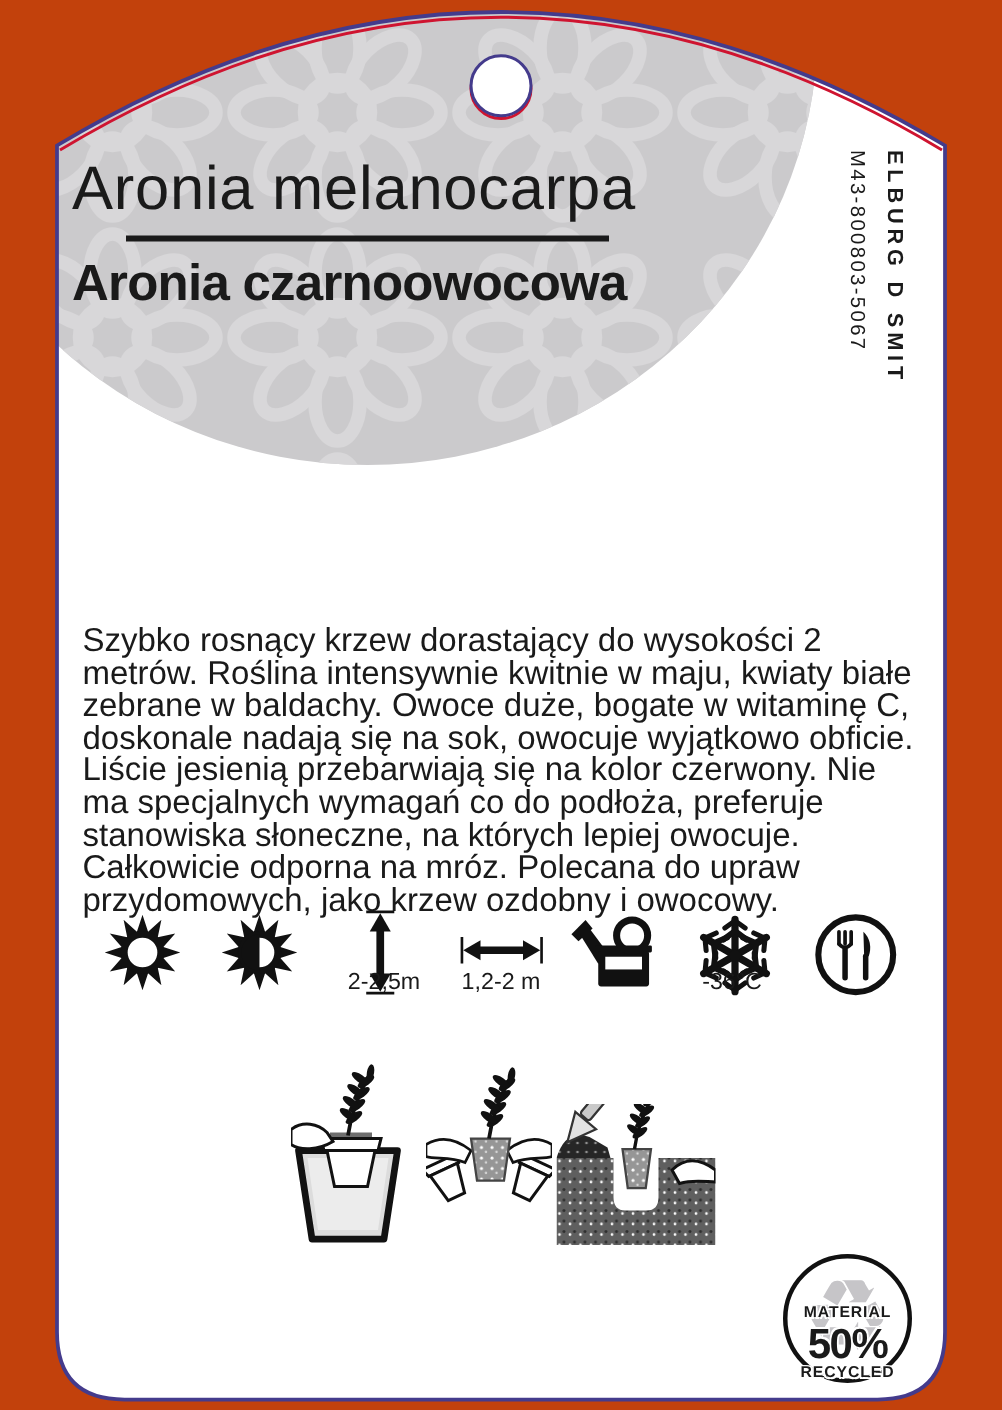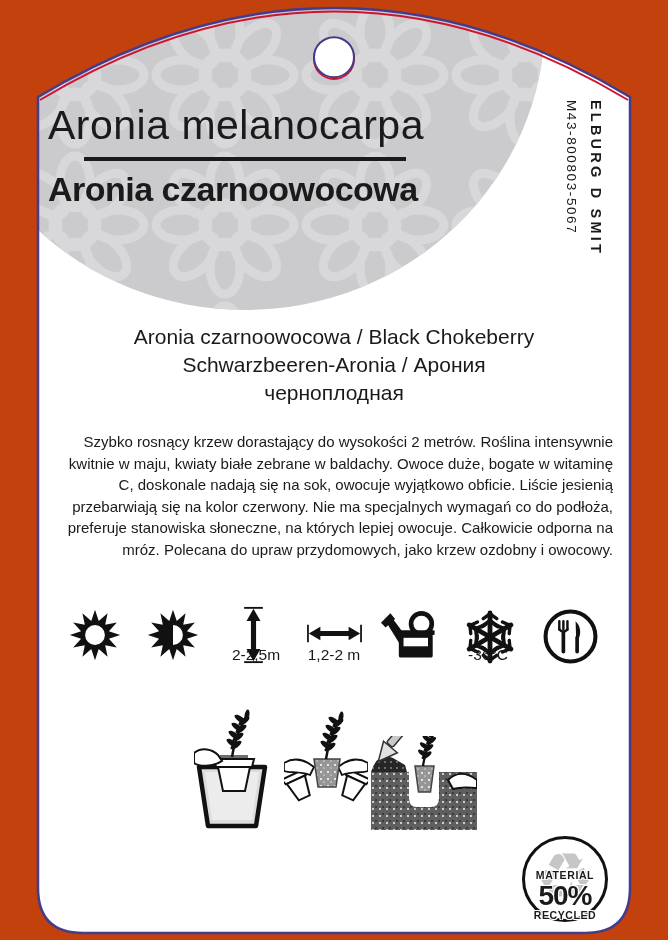--- a/index.html
+++ b/index.html
@@ -32,21 +32,21 @@
     writing-mode:vertical-rl;text-orientation:mixed;
     white-space:nowrap;
   }
   .side-brand{left:588px;font-size:14.5px;font-weight:700;letter-spacing:3.2px;}
   .side-code{left:564px;font-size:13.5px;font-weight:400;letter-spacing:1.6px;}
 
   
   .names{left:74px;top:323px;width:520px;text-align:center;font-size:21px;line-height:28px;}
 
   
-  .desc{left:55px;top:431px;width:558px;text-align:right;font-size:15px;line-height:21.6px;}
+  .desc{left:55px;top:416px;width:558px;text-align:left;font-size:22px;line-height:21.6px;}
 
   
   .spec-label{top:646px;height:20px;text-align:center;font-size:15.5px;}
   .spec-height{left:226px;width:60px;}
   .spec-spread{left:304px;width:60px;}
   .spec-frost{left:458px;width:60px;}
 
   
   .badge{left:520px;top:834px;width:90px;height:90px;}
   .badge svg{position:absolute;left:0;top:0;}
@@ -145,25 +145,20 @@
     </g>
   </svg>
 
   <div class="abs botanical">Aronia melanocarpa</div>
   <div class="abs divider"></div>
   <div class="abs common">Aronia czarnoowocowa</div>
 
   <div class="abs side-brand">ELBURG D SMIT</div>
   <div class="abs side-code">M43-800803-5067</div>
 
-  <div class="abs names">
-    <div>Aronia czarnoowocowa / Black Chokeberry</div>
-    <div>Schwarzbeeren-Aronia / Арония</div>
-    <div>черноплодная</div>
-  </div>
 
   <div class="abs desc">Szybko rosnący krzew dorastający do wysokości 2 metrów. Roślina intensywnie kwitnie w maju, kwiaty białe zebrane w baldachy. Owoce duże, bogate w witaminę C, doskonale nadają się na sok, owocuje wyjątkowo obficie. Liście jesienią przebarwiają się na kolor czerwony. Nie ma specjalnych wymagań co do podłoża, preferuje stanowiska słoneczne, na których lepiej owocuje. Całkowicie odporna na mróz. Polecana do upraw przydomowych, jako krzew ozdobny i owocowy.</div>
 
   <svg class="abs" style="left:68px;top:608px" width="54" height="54" viewBox="-30 -30 60 60">
     <use href="#sunstar"></use>
   </svg>
 
   <svg class="abs" style="left:146px;top:608px" width="54" height="54" viewBox="-30 -30 60 60">
     <use href="#sunstar"></use>
     <path d="M0 -13.5 A13.5 13.5 0 0 0 0 13.5 Z" style="fill:var(--icon_black)"></path>

